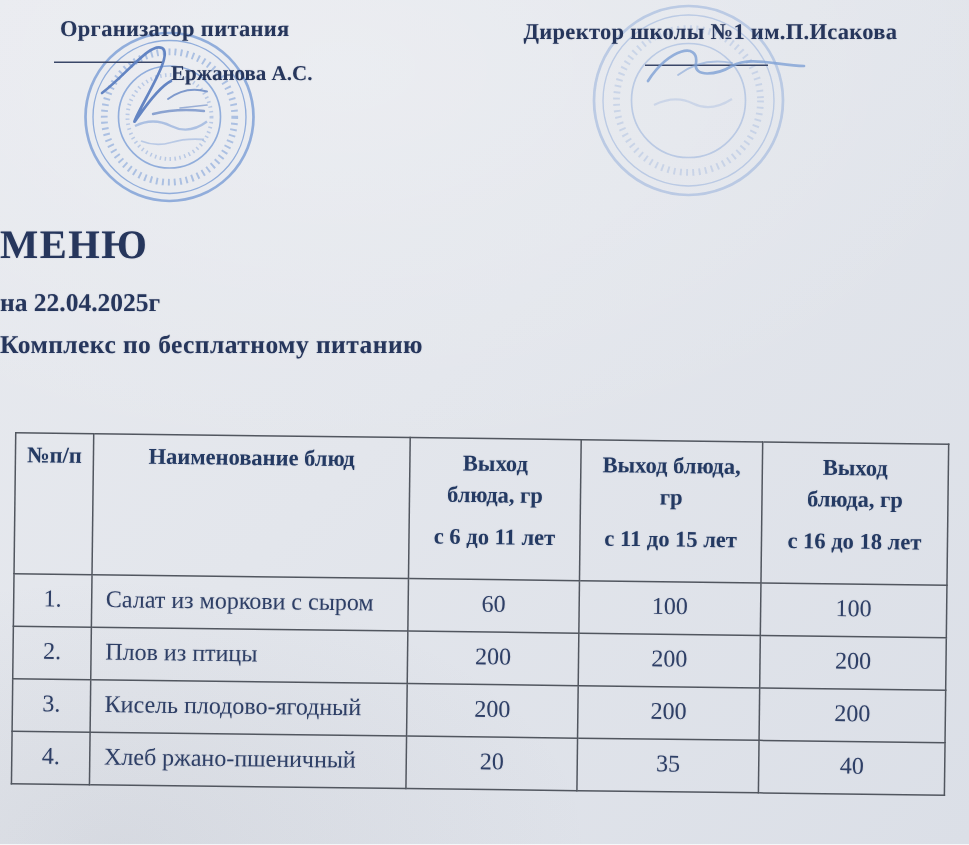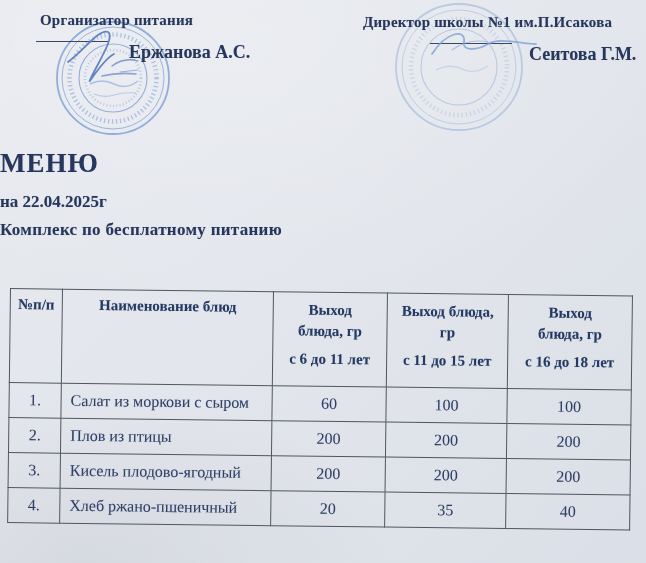--- a/index.html
+++ b/index.html
@@ -13,21 +13,21 @@
       radial-gradient(70% 45% at 12% 100%, rgba(110,116,132,0.10), transparent 70%),
       radial-gradient(120% 80% at 35% 8%, rgba(255,255,255,0.22), transparent 60%),
       linear-gradient(135deg, #e8eaef 0%, #e3e6ec 45%, #dbdfe7 100%);
     color: #26365c;
   }
   .ink { color: #26365c; text-shadow: 0 0 1px rgba(40,55,95,0.22); }
   .abs { position: absolute; }
 
   
   .sig-title { font-weight: bold; font-size: 15px; letter-spacing: 0.2px; }
-  .sig-name  { font-weight: bold; font-size: 18px; margin-left: 15px; }
+  .sig-name  { font-weight: bold; font-size: 14px; }
   .sig-line  { display: inline-block; border-bottom: 1.6px solid #3a4768; vertical-align: -2px; }
 
   
   .doc-title    { width: 100%; font-weight: bold; font-size: 27px; letter-spacing: 1px; }
   .doc-date     { width: 100%; text-align: left; font-weight: bold; font-size: 17px; }
   .doc-subtitle { width: 100%; text-align: left; font-weight: bold; font-size: 17px; letter-spacing: 0.3px; }
 
   
   table.menu {
     border-collapse: collapse; table-layout: fixed; width: 622px;
@@ -89,23 +89,22 @@
   <div class="abs ink sig-name" style="left:114px; top:42px;">Ержанова А.С.</div>
 
   <svg class="abs" style="left:58px; top:20px;" width="110" height="70" viewBox="0 0 110 70">
     <g fill="none" stroke="#5d80c1" stroke-linecap="round" opacity="0.95">
       <path d="M10,42 C26,30 42,8 50,12 C58,16 38,46 32,60 C29,67 44,40 56,34" stroke-width="1.8"></path>
       <path d="M54,46 q12,-9 26,-5" stroke-width="1.3" opacity="0.8"></path>
       <path d="M62,52 l18,-2" stroke-width="1.1" opacity="0.6"></path>
     </g>
   </svg>
 
-  <div class="abs ink sig-title" style="left:363px; top:14px;">Директор школы №1 им.П.Исакова</div>
+  <div class="abs ink sig-title" style="left:349px; top:14px;">Директор школы №1 им.П.Исакова</div>
   <span class="abs sig-line" style="left:430px; top:43px; width:82px;"></span>
-  <div class="abs ink sig-name" style="left:514px; top:44px;">Сеитова Г.М.</div>
 
   <svg class="abs" style="left:426px; top:24px;" width="116" height="38" viewBox="0 0 116 38">
     <g fill="none" stroke="#7fa1d6" stroke-linecap="round" opacity="0.8">
       <path d="M6,30 C20,8 40,4 38,18 C36,28 52,26 62,20 C74,13 94,20 110,20" stroke-width="1.8"></path>
       <path d="M26,26 q16,-12 36,-8" stroke-width="1.2" opacity="0.7"></path>
     </g>
   </svg>
 
   <div class="abs ink doc-title" style="left:0; top:148px;">МЕНЮ</div>
   <div class="abs ink doc-date" style="left:0; top:192px;">на 22.04.2025г</div>

